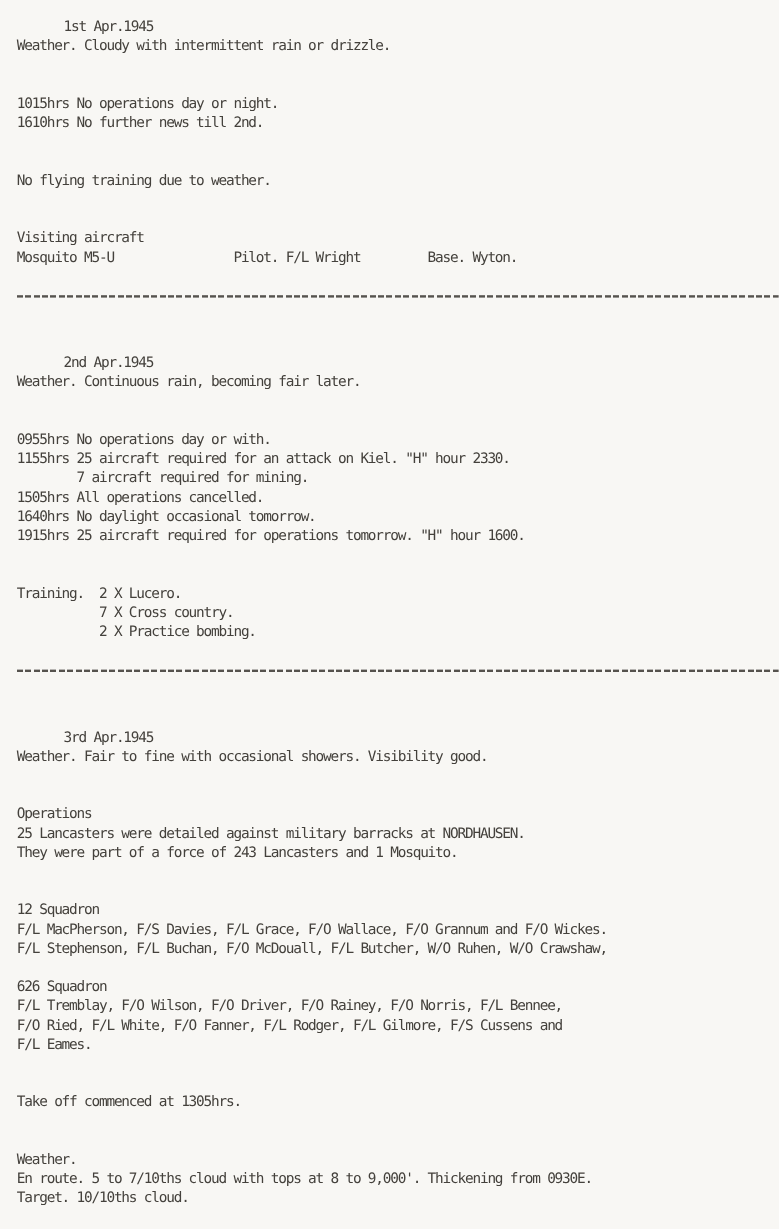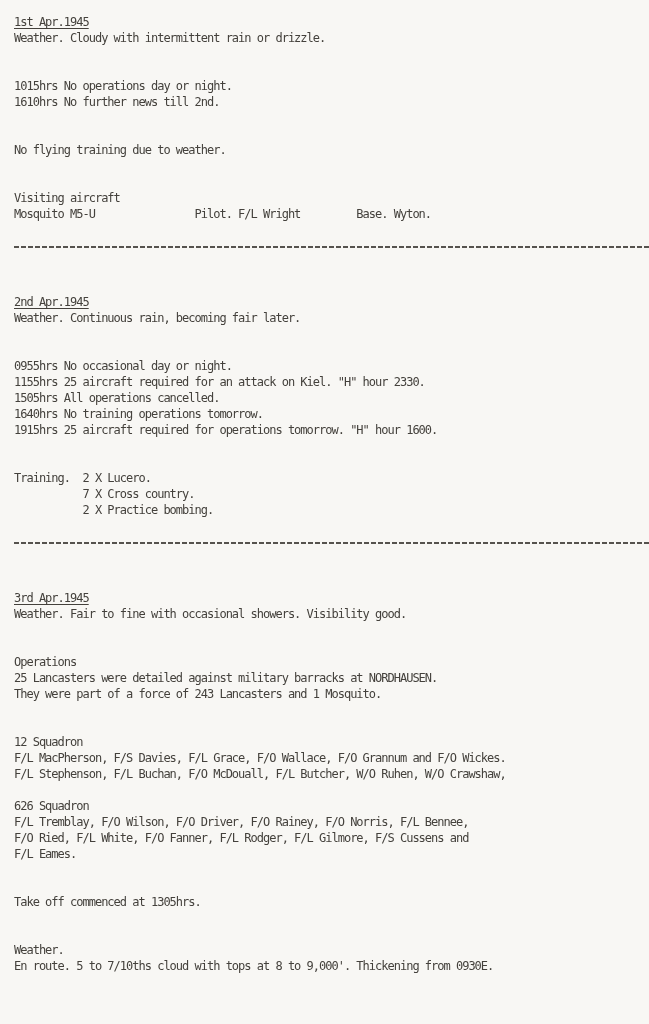--- a/index.html
+++ b/index.html
@@ -24,23 +24,23 @@
     font-size: 12px;
     letter-spacing: -1px;
     line-height: 16px;
     color: var(--ink);
   }
   .line {
     height: 16px;
     white-space: pre;
   }
   .line.heading {
-    text-decoration: underline;
     text-underline-offset: 2px;
     text-decoration-thickness: 1px;
+    margin-left: 39px;
   }
   .sep-bar {
     display: block;
     height: 2px;
     margin-top: 8px;
     width: 635px;
     background-image: repeating-linear-gradient(
       90deg,
       var(--rule) 0px, var(--rule) 5px,
       transparent 5px, transparent 7px
@@ -65,24 +65,25 @@
     <div class="line text">Visiting aircraft</div>
     <div class="line text">Mosquito M5-U                Pilot. F/L Wright         Base. Wyton.</div>
     <div class="line blank"> </div>
     <div class="line separator"><span class="sep-bar"></span></div>
     <div class="line blank"> </div>
     <div class="line blank"> </div>
     <div class="line heading">2nd Apr.1945</div>
     <div class="line text">Weather. Continuous rain, becoming fair later.</div>
     <div class="line blank"> </div>
     <div class="line blank"> </div>
-    <div class="line text">0955hrs No occasional day or night.</div>
+    <div class="line text">0955hrs No operations day or with.</div>
     <div class="line text">1155hrs 25 aircraft required for an attack on Kiel. "H" hour 2330.</div>
+    <div class="line text">        7 aircraft required for mining.</div>
     <div class="line text">1505hrs All operations cancelled.</div>
-    <div class="line text">1640hrs No training operations tomorrow.</div>
+    <div class="line text">1640hrs No daylight occasional tomorrow.</div>
     <div class="line text">1915hrs 25 aircraft required for operations tomorrow. "H" hour 1600.</div>
     <div class="line blank"> </div>
     <div class="line blank"> </div>
     <div class="line text">Training.  2 X Lucero.</div>
     <div class="line text">           7 X Cross country.</div>
     <div class="line text">           2 X Practice bombing.</div>
     <div class="line blank"> </div>
     <div class="line separator"><span class="sep-bar"></span></div>
     <div class="line blank"> </div>
     <div class="line blank"> </div>
@@ -103,14 +104,15 @@
     <div class="line text">F/L Tremblay, F/O Wilson, F/O Driver, F/O Rainey, F/O Norris, F/L Bennee,</div>
     <div class="line text">F/O Ried, F/L White, F/O Fanner, F/L Rodger, F/L Gilmore, F/S Cussens and</div>
     <div class="line text">F/L Eames.</div>
     <div class="line blank"> </div>
     <div class="line blank"> </div>
     <div class="line text">Take off commenced at 1305hrs.</div>
     <div class="line blank"> </div>
     <div class="line blank"> </div>
     <div class="line text">Weather.</div>
     <div class="line text">En route. 5 to 7/10ths cloud with tops at 8 to 9,000'. Thickening from 0930E.</div>
+    <div class="line text">Target. 10/10ths cloud.</div>
     <div class="line blank"> </div>
   </div>
 
 </body></html>

